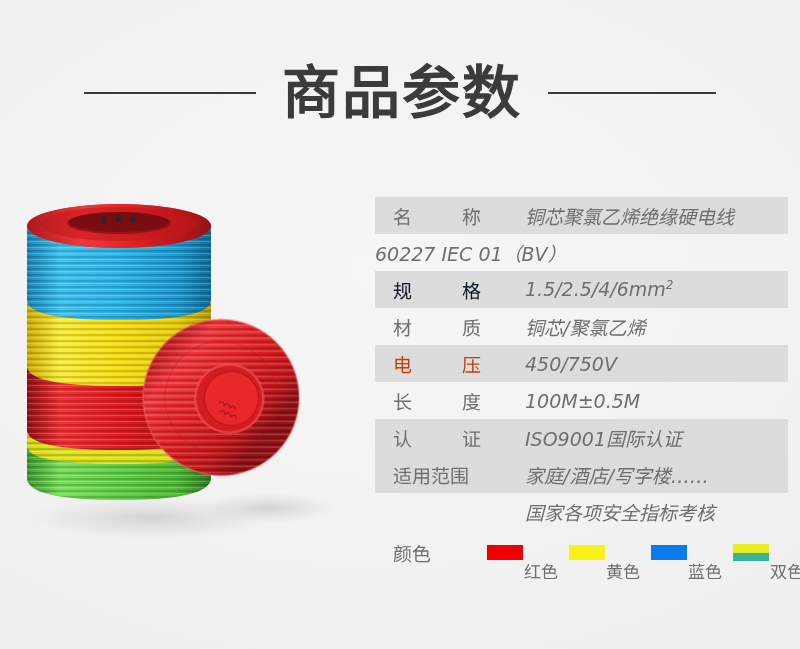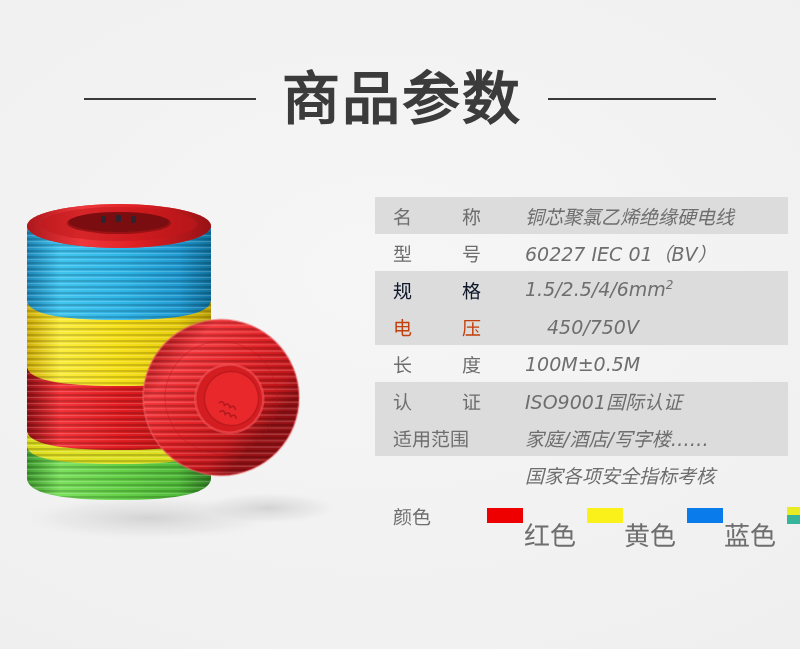--- a/index.html
+++ b/index.html
@@ -22,21 +22,21 @@
     width: 800px;
     height: 649px;
     background:
       radial-gradient(ellipse 900px 600px at 48% 42%, #f6f6f6 0%, #f1f1f1 55%, #ededed 100%);
     overflow: hidden;
   }
 
   
   .title-block {
     position: absolute;
-    top: 56px;
+    top: 50px;
     left: 0;
     width: 800px;
     height: 86px;
     display: flex;
     align-items: center;
     justify-content: center;
     gap: 0px;
   }
 
   .title-rule {
@@ -135,21 +135,21 @@
   .swatch {
     width: 36px;
     height: 15px;
     flex: 0 0 auto;
     display: block;
   }
   .swatch.dual {
     height: 17px;
   }
   .swatch-label {
-    font-size: 26px;
+    font-size: 17px;
     color: #6e6e6e;
     font-family: "DejaVu Sans", "Liberation Sans", sans-serif;
     white-space: nowrap;
     margin-top: 36px;
   }
 </style>
 </head>
 <body>
 
 <div class="page">
@@ -291,33 +291,36 @@
   </div>
 
   <div class="spec-table">
 
     <div class="spec-row shaded" style="background: rgb(220, 220, 220);">
       <span class="spec-label spaced" style="color: rgb(110, 110, 110);">名  称</span>
       <span class="spec-value" style="color: rgb(110, 110, 110);">铜芯聚氯乙烯绝缘硬电线</span>
     </div>
 
     <div class="spec-row">
-      <span class="spec-label spaced" style="color: rgb(110, 110, 110);">型  号</span>
       <span class="spec-value" style="color: rgb(110, 110, 110);">60227 IEC 01（BV）</span>
     </div>
 
     <div class="spec-row shaded" style="background: rgb(220, 220, 220);">
       <span class="spec-label spaced" style="color: #0f172a;">规  格</span>
       <span class="spec-value" style="color: rgb(110, 110, 110);"><span>1.5/2.5/4/6mm</span><sup>2</sup></span>
     </div>
 
+    <div class="spec-row">
+      <span class="spec-label spaced" style="color: rgb(110, 110, 110);">材  质</span>
+      <span class="spec-value" style="color: rgb(110, 110, 110);">铜芯/聚氯乙烯</span>
+    </div>
 
     <div class="spec-row shaded" style="background: rgb(220, 220, 220);">
       <span class="spec-label spaced" style="color: #c2410c;">电  压</span>
-      <span class="spec-value" style="color: rgb(110, 110, 110); margin-left: 22px;">450/750V</span>
+      <span class="spec-value" style="color: rgb(110, 110, 110);">450/750V</span>
     </div>
 
     <div class="spec-row">
       <span class="spec-label spaced" style="color: rgb(110, 110, 110);">长  度</span>
       <span class="spec-value" style="color: rgb(110, 110, 110);">100M±0.5M</span>
     </div>
 
     <div class="spec-row shaded" style="background: rgb(220, 220, 220);">
       <span class="spec-label spaced" style="color: rgb(110, 110, 110);">认  证</span>
       <span class="spec-value" style="color: rgb(110, 110, 110);">ISO9001国际认证</span>

